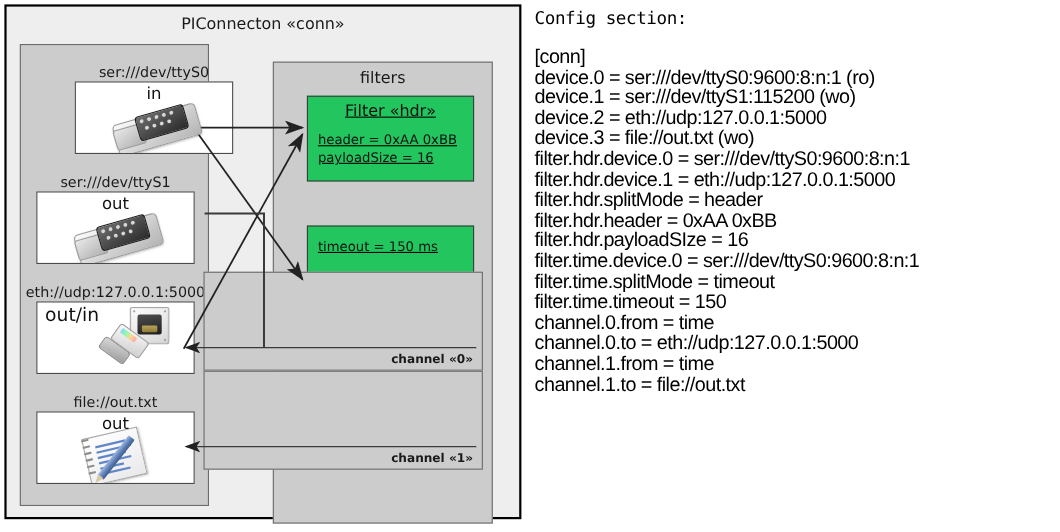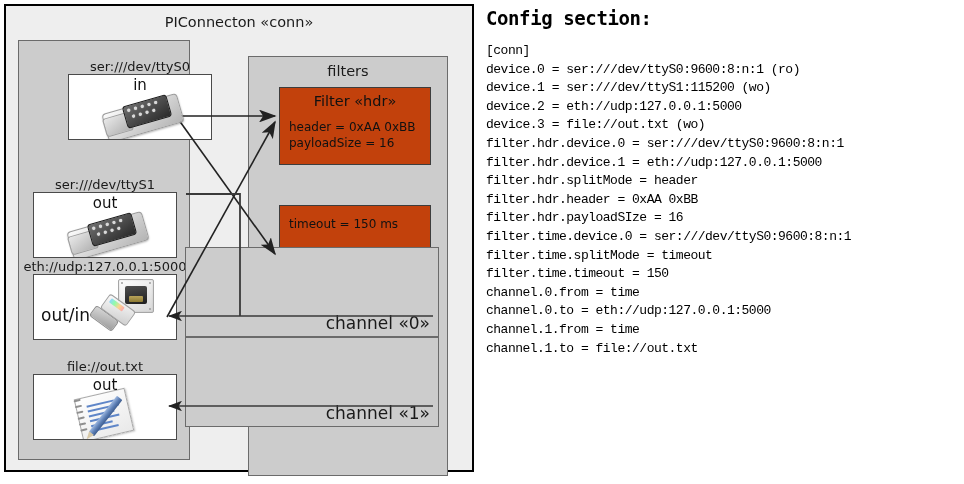--- a/index.html
+++ b/index.html
@@ -37,21 +37,21 @@
   .device-label.wide{position:relative;left:-12px;width:168px;}
   .device-box{
     position:relative;width:144px;height:66px;background:#ffffff;
     border:1.5px solid #4a4a4a;box-sizing:border-box;overflow:hidden;
   }
   .device-box .iolabel{
     position:absolute;top:1px;left:0;width:100%;text-align:center;
     font-size:15px;color:#111;z-index:3;
   }
   .device-box.ethbox .iolabel{
-    text-align:left;left:7px;width:auto;top:2px;font-size:17px;margin-top:28px;
+    text-align:left;left:7px;width:auto;top:2px;font-size:17px;
   }
 
   
   .db9{position:absolute;left:33px;top:18px;width:80px;height:44px;z-index:2;}
   .db9 .shell{
     position:absolute;left:2px;top:10px;width:76px;height:28px;
     background:linear-gradient(155deg,#fbfbfb 0%,#e2e2e2 35%,#cfcfcf 60%,#b4b4b4 100%);
     border:1px solid #9a9a9a;border-radius:4px;
     transform:rotate(-16deg);box-shadow:0 1px 2px rgba(0,0,0,.28);
   }
@@ -129,49 +129,49 @@
     transform:rotate(38deg);border-radius:1px;
   }
   .notepad .pencil:after{
     content:"";position:absolute;left:0;bottom:-7px;
     border-left:3.5px solid transparent;border-right:3.5px solid transparent;
     border-top:8px solid #d8c9a8;
   }
 
   
   .filter-box{
-    position:absolute;background:#c2410c;border:1.5px solid #3d3d3d;box-sizing:border-box;
+    position:absolute;background:#22c55e;border:1.5px solid #3d3d3d;box-sizing:border-box;text-decoration:underline;
   }
   .filter-title{
     width:100%;text-align:center;font-size:14.5px;color:#111;margin-top:5px;
   }
   .filter-props{margin:10px 0 0 9px;font-size:12px;color:#111;line-height:16px;}
   .filter-props div{white-space:nowrap;}
 
   
   .channel-rect{
     position:absolute;border:1.5px solid #6b6b6b;box-sizing:border-box;background:#cccccc;
   }
   .channel-label{
-    position:absolute;right:8px;bottom:3px;font-size:17px;color:#1a1a1a;white-space:nowrap;
+    position:absolute;right:8px;bottom:3px;font-size:11px;color:#1a1a1a;white-space:nowrap;font-weight:bold;
   }
 
   svg.arrows{position:absolute;left:0;top:0;width:470px;height:468px;overflow:visible;}
 
   
   #config{position:absolute;left:482px;top:0;width:482px;height:484px;}
   .cfg-header{
     position:absolute;left:4px;top:7px;
-    font-family:"DejaVu Sans Mono",monospace;font-weight:bold;
-    font-size:19px;color:#000;letter-spacing:-0.4px;
+    font-family:"DejaVu Sans Mono",monospace;font-weight:normal;
+    font-size:16px;color:#000;letter-spacing:-0.4px;
   }
   .cfg-body{
     position:absolute;left:4px;top:42px;
-    font-family:Liberation Mono, monospace;
-    font-size:13px;line-height:18.6px;color:#000;letter-spacing:-0.5px;
+    font-family:Liberation Sans, sans-serif;
+    font-size:18px;line-height:18.6px;color:#000;letter-spacing:-0.5px;
     white-space:pre;
   }
   .cfg-body div{white-space:pre;}
 </style>
 </head>
 <body>
 
 <div id="root">
 
   <div id="diagram">
@@ -198,21 +198,21 @@
                 <i style="left:28px;top:0px"></i>
               <i style="left:3px;top:7px"></i>
                 <i style="left:10px;top:7px"></i>
                 <i style="left:17px;top:7px"></i>
               <i style="left:24px;top:7px"></i>
             </span>
           </span>
         </div>
       </div>
 
-      <div class="device-group" style="top:136px;">
+      <div class="device-group" style="top:118px;">
         <div class="device-label">ser:///dev/ttyS1</div>
         <div class="device-box">
           <span class="iolabel">out</span>
           <span class="db9">
             <span class="shell"></span>
               <span class="tail"></span>
               <span class="face"></span>
             <span class="pins">
               <i style="left:0px;top:0px"></i>
                 <i style="left:7px;top:0px"></i>

